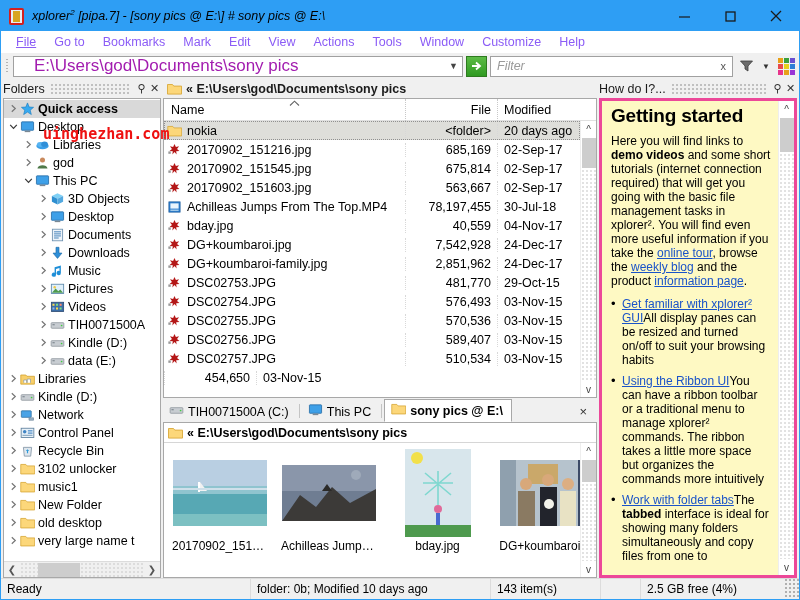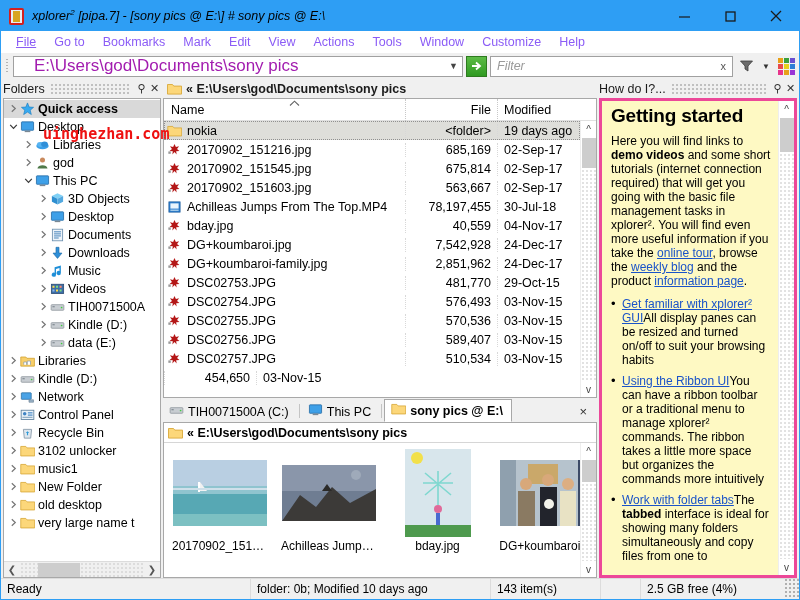--- a/index.html
+++ b/index.html
@@ -449,20 +449,34 @@
               </span>
               <span class="tlabel">Music</span>
             </div>
             <div class="trow">
               <span style="display:inline-block;width:34px"></span>
               <span class="chev"><svg width="9" height="9" viewBox="0 0 9 9">
                   <path d="M2.8 1.2 L6.3 4.5 L2.8 7.8" fill="none" stroke="#767676" stroke-width="1.2"></path>
                 </svg></span>
               <span class="tico">
                 <svg width="15" height="14" viewBox="0 0 16 15">
+                  <rect x="1.4" y="2.4" width="13.2" height="10" fill="#dff0fb" stroke="#5a86a8" stroke-width="0.9"></rect>
+                  <circle cx="5" cy="5.6" r="1.3" fill="#f2c744"></circle>
+                  <path d="M2 11.6 L6 7 L8.8 10 L11 8 L14 11.6 Z" fill="#4e9a4e"></path>
+                </svg>
+              </span>
+              <span class="tlabel">Pictures</span>
+            </div>
+            <div class="trow">
+              <span style="display:inline-block;width:34px"></span>
+              <span class="chev"><svg width="9" height="9" viewBox="0 0 9 9">
+                  <path d="M2.8 1.2 L6.3 4.5 L2.8 7.8" fill="none" stroke="#767676" stroke-width="1.2"></path>
+                </svg></span>
+              <span class="tico">
+                <svg width="15" height="14" viewBox="0 0 16 15">
                   <rect x="1.4" y="2.4" width="13.2" height="10" fill="#3b6ea8" stroke="#27456b" stroke-width="0.8"></rect>
                   <rect x="2.6" y="4" width="2.2" height="2.2" fill="#ffd94a"></rect>
                   <rect x="6.4" y="4" width="2.2" height="2.2" fill="#7fdc7f"></rect>
                   <rect x="10.2" y="4" width="2.2" height="2.2" fill="#ff8a6a"></rect>
                   <rect x="2.6" y="8" width="2.2" height="2.2" fill="#8fb6ea"></rect>
                   <rect x="6.4" y="8" width="2.2" height="2.2" fill="#ffd94a"></rect>
                   <rect x="10.2" y="8" width="2.2" height="2.2" fill="#7fdc7f"></rect>
                 </svg>
               </span>
               <span class="tlabel">Videos</span>
@@ -674,21 +688,21 @@
               <div class="frow sel">
                 <span class="fc-name">
                   <span class="ficon">
                     <svg width="15" height="14" viewBox="0 0 16 15">
                       <path d="M0.8 2.6 h5.4 l1.3 1.6 h8.2 v8.6 h-14.9 Z" fill="#fcd77a" stroke="#d9a93a" stroke-width="0.9"></path>
                     </svg>
                   </span>
                   <span class="nm">nokia</span>
                 </span>
                 <span class="fc-size">&lt;folder&gt;</span>
-                <span class="fc-mod">19 days ago</span>
+                <span class="fc-mod">20 days ago</span>
               </div>
               <div class="frow">
                 <span class="fc-name">
                   <span class="ficon">
                     <svg width="15" height="14" viewBox="0 0 16 15">
                       <g fill="#b41717">
                         <path d="M8 1.2 l1.5 3.2 3.4-.8-2.2 2.8 2.6 2.2-3.5.2.5 3.4-2.3-2.6-2.3 2.6.5-3.4-3.5-.2 2.6-2.2-2.2-2.8 3.4.8z"></path>
                       </g>
                       <rect x="1.4" y="9" width="2.6" height="2.6" fill="#9a9a9a"></rect>
                     </svg>

